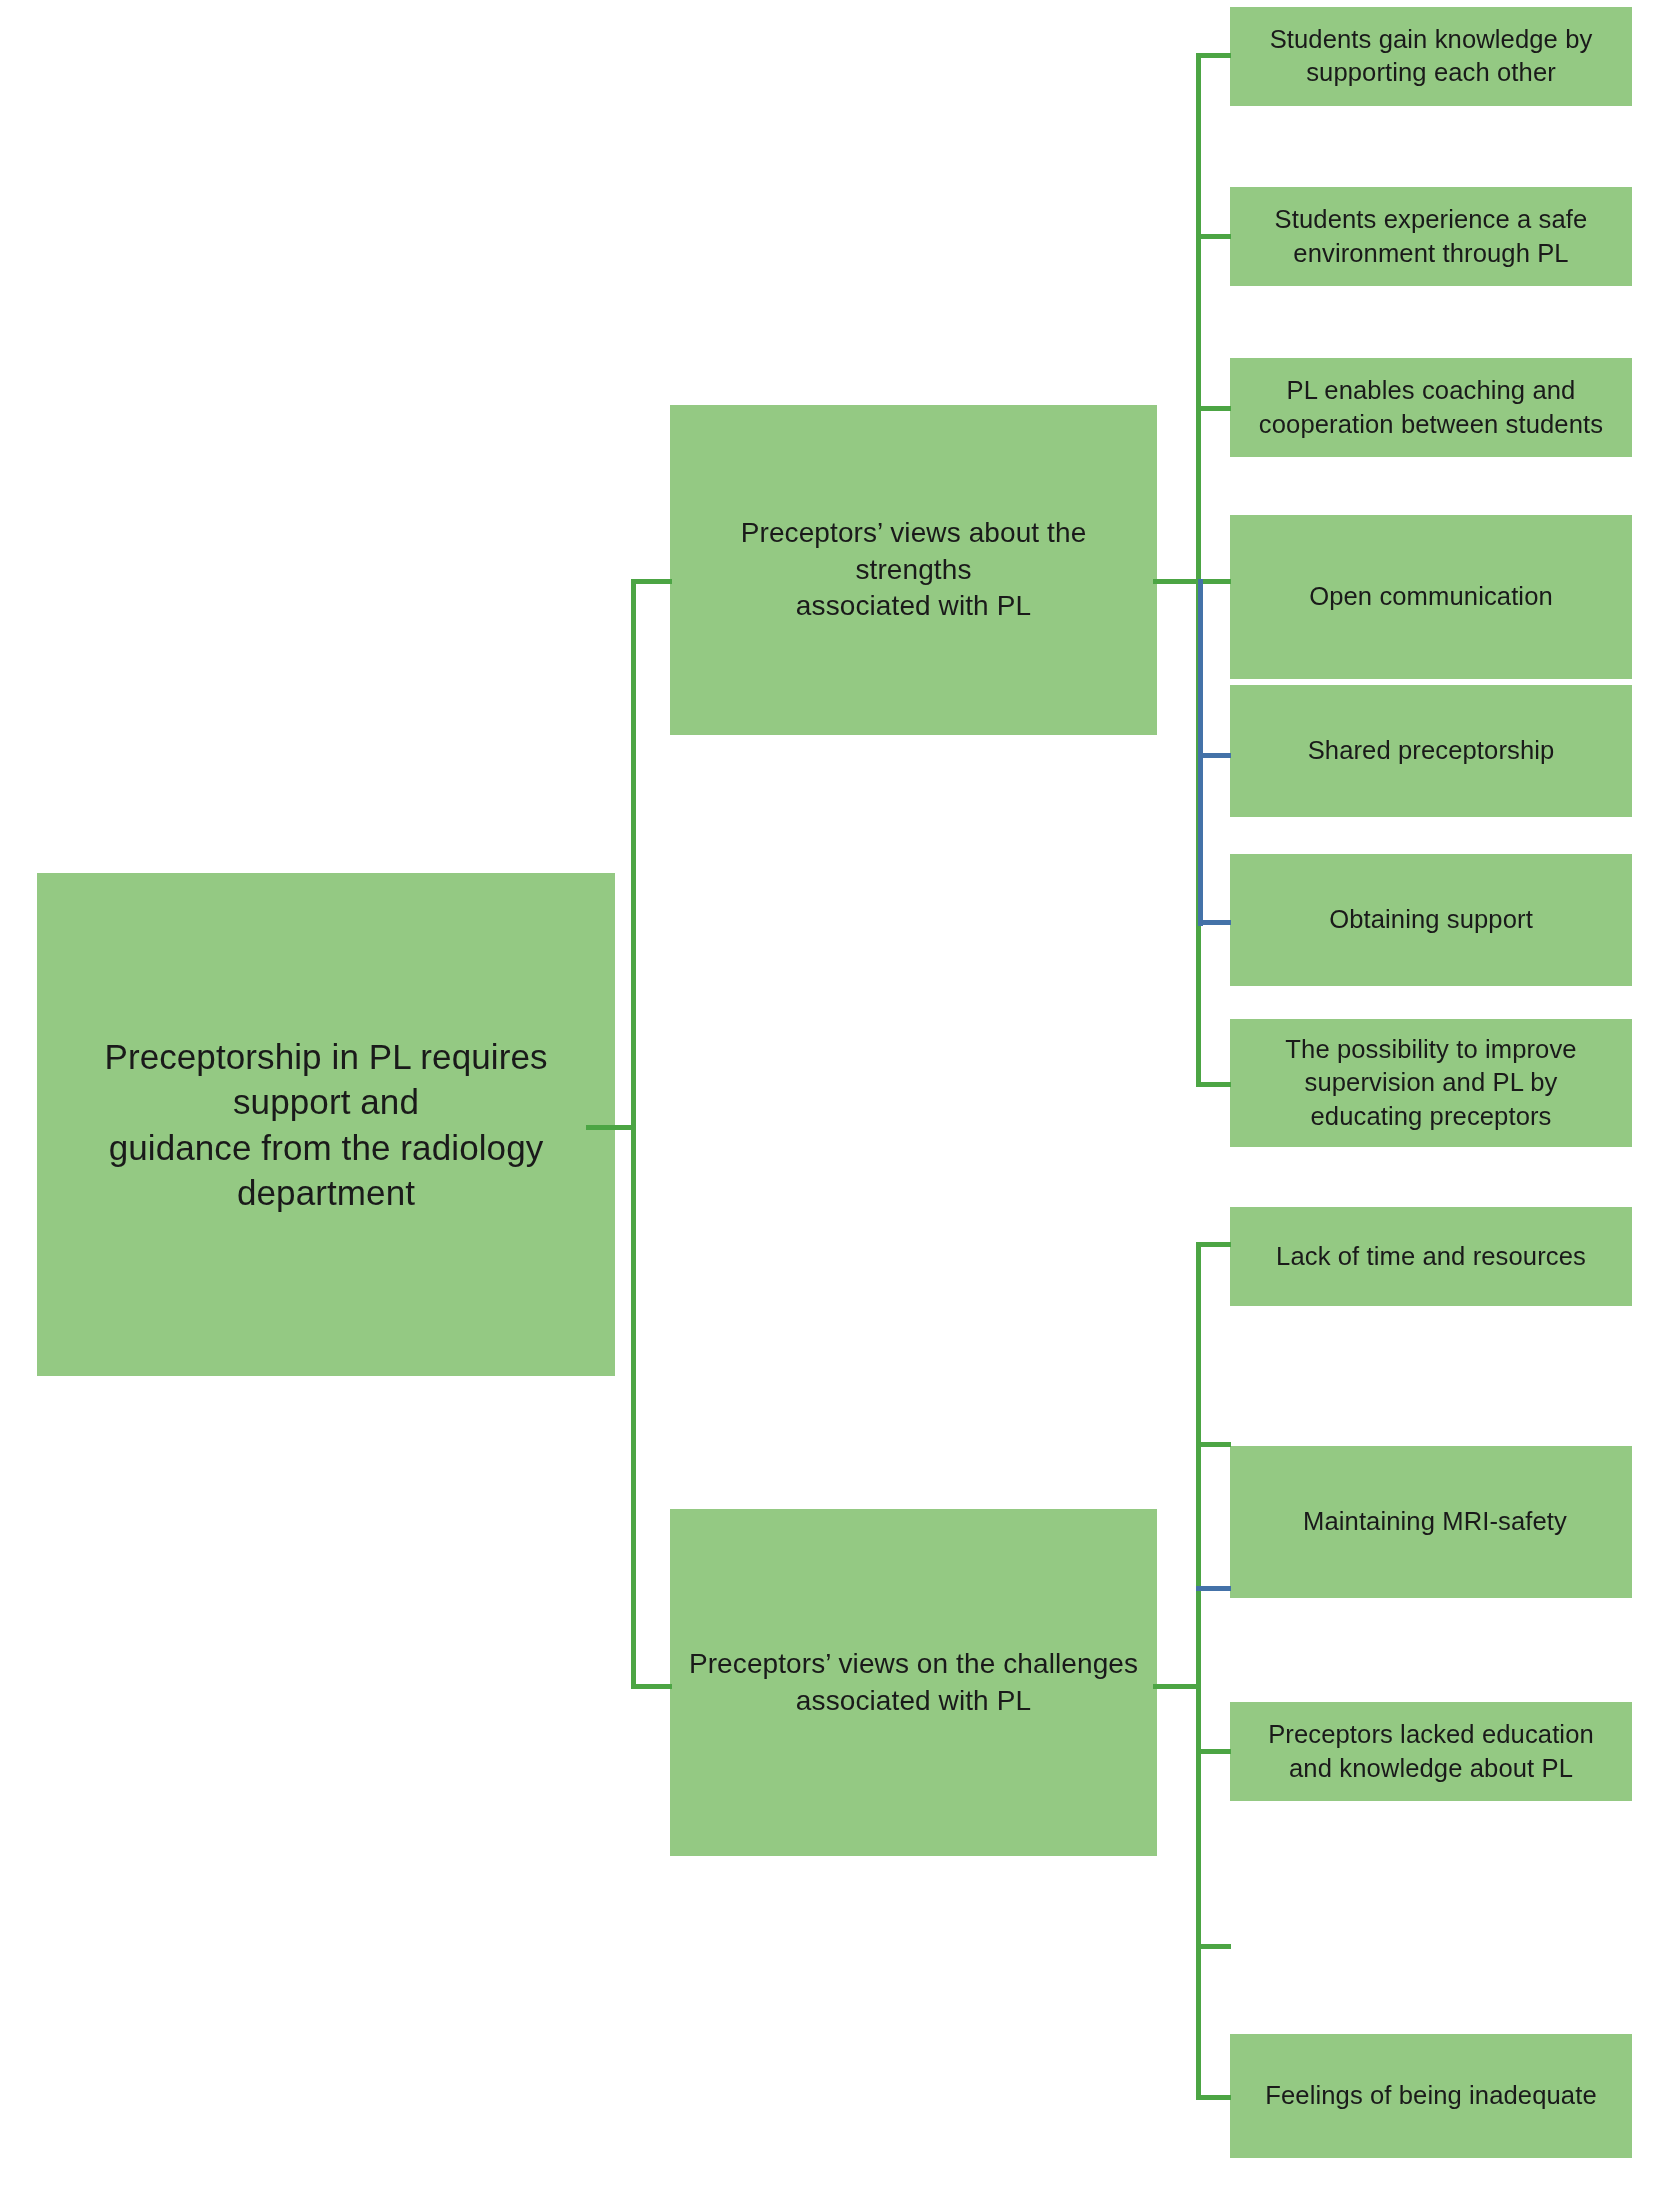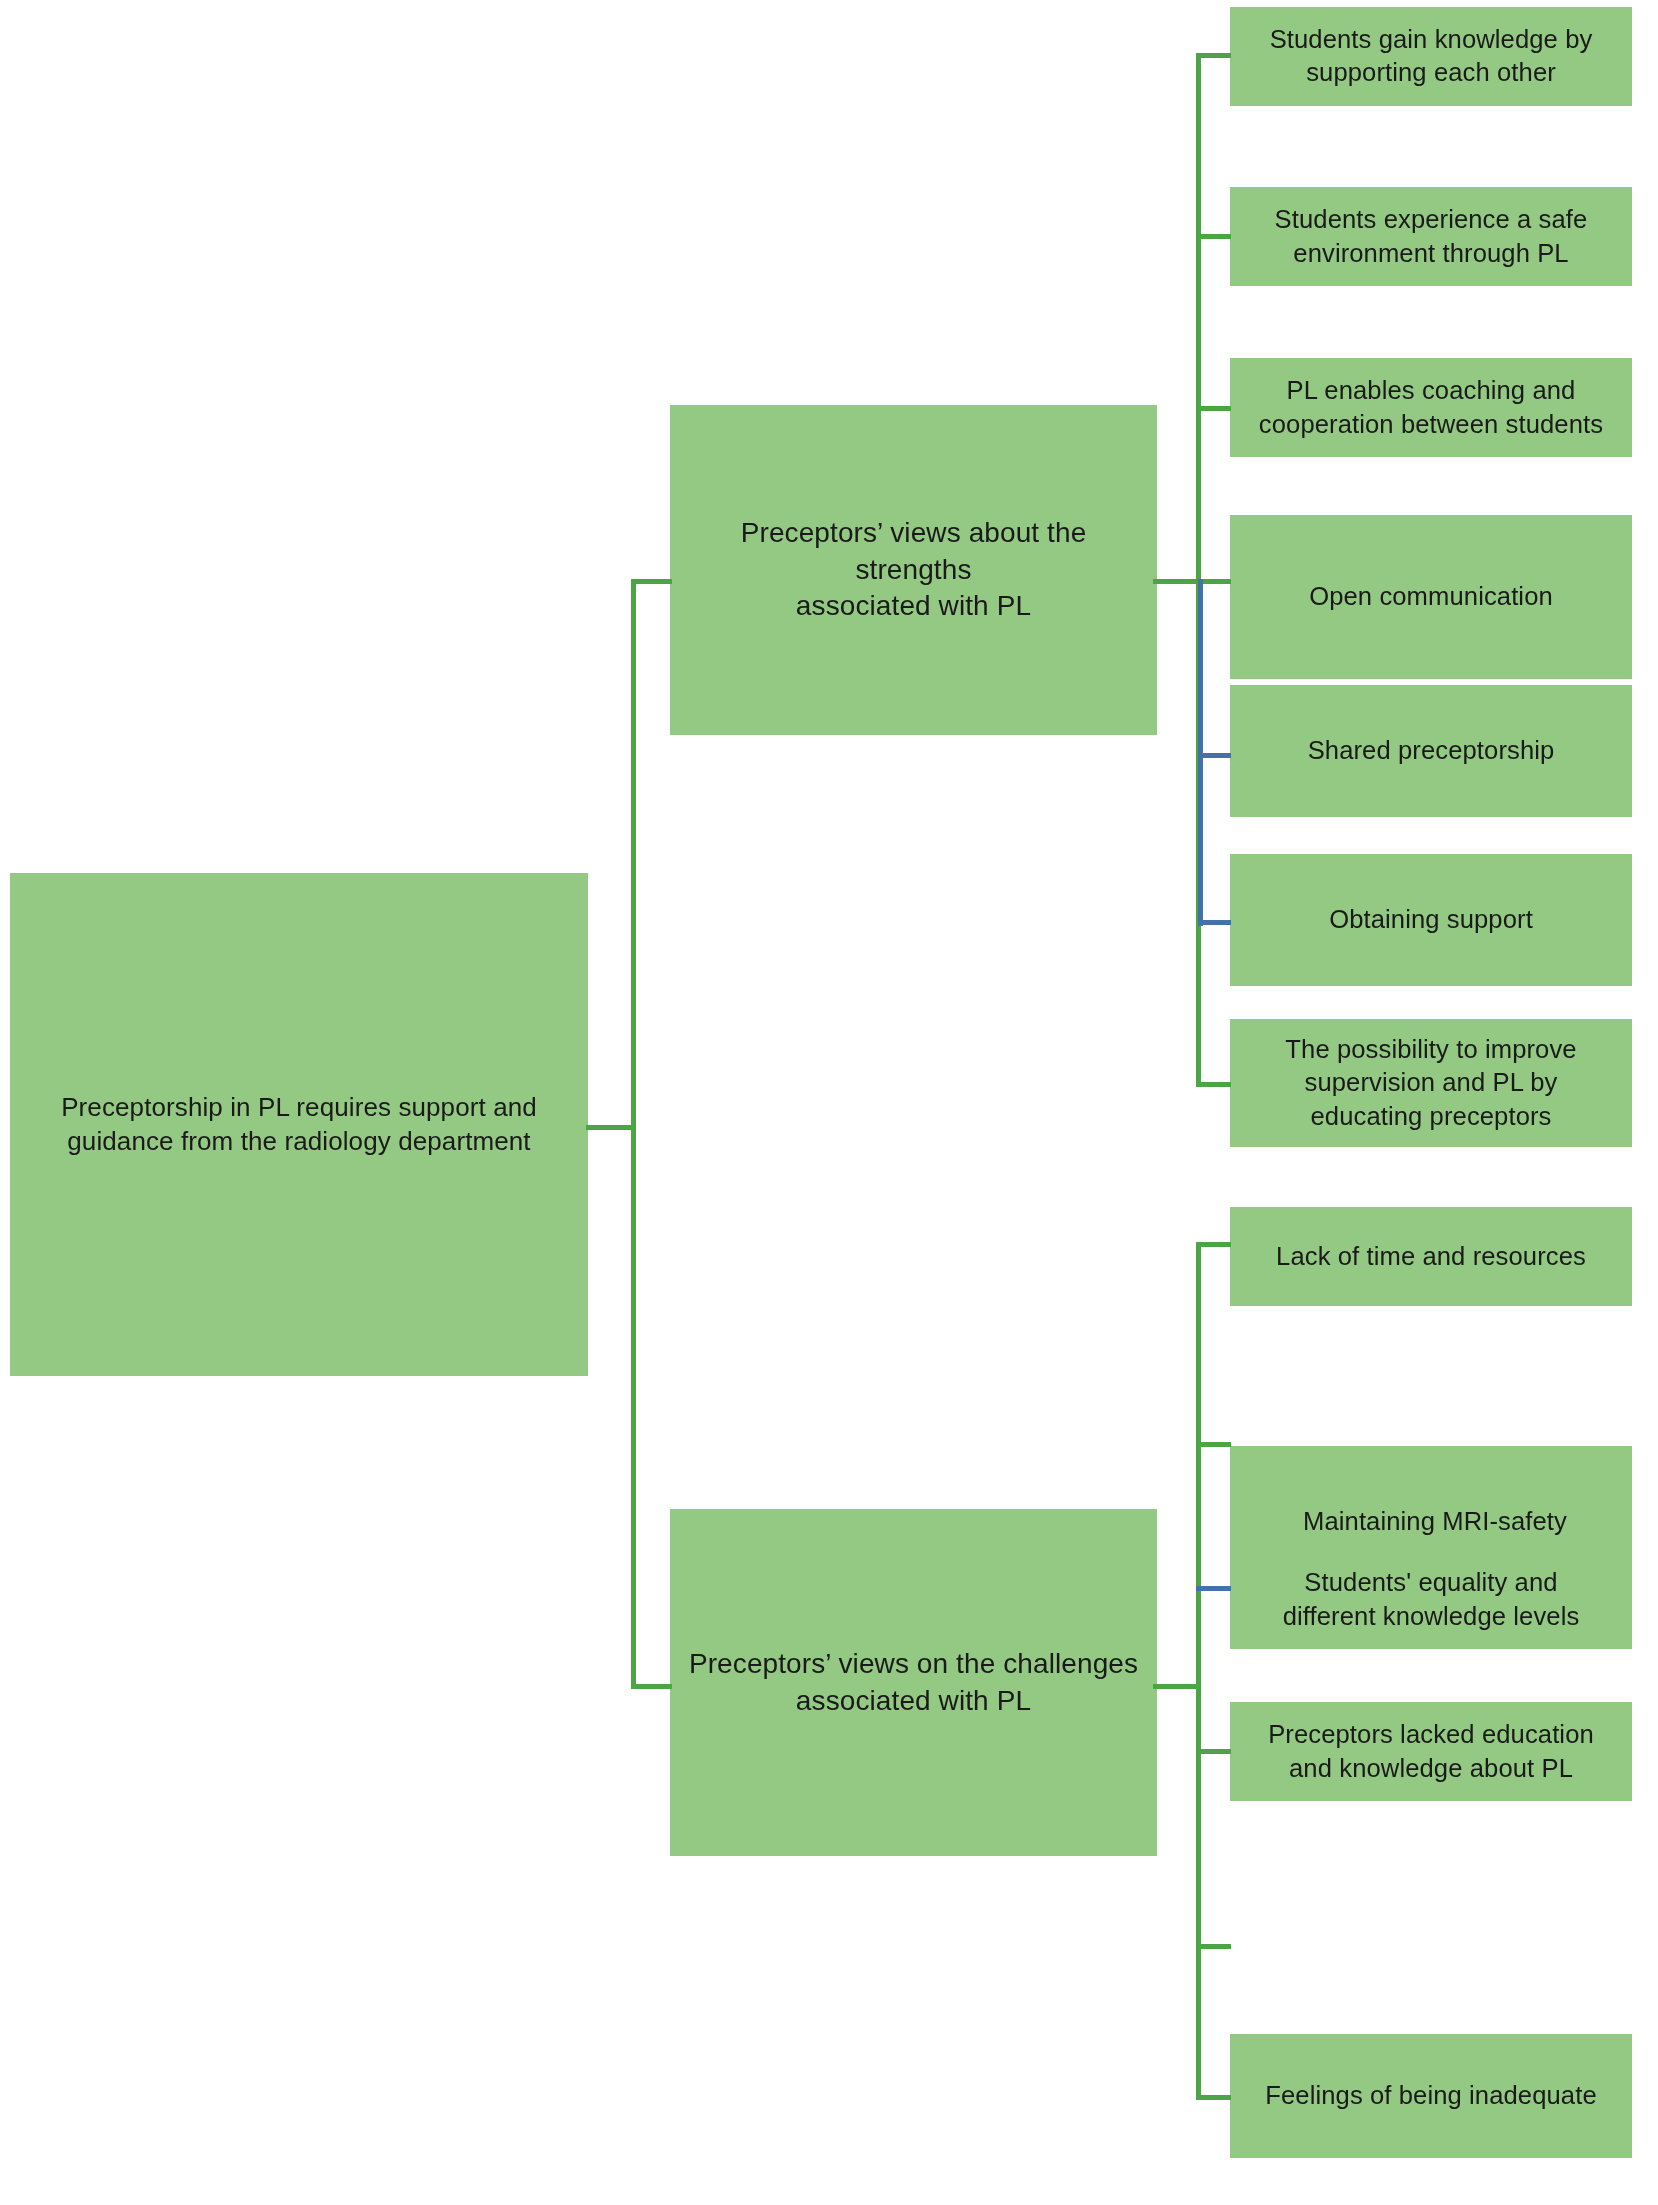--- a/index.html
+++ b/index.html
@@ -30,21 +30,21 @@
     font-weight: 400;
     letter-spacing: 0.1px;
   }
   .node .label {
     display: block;
     width: 100%;
     padding: 0 11.6px;
     box-sizing: border-box;
     white-space: pre-line;
   }
-  .node.root     { font-size: 26px; }
+  .node.root     { font-size: 35px; margin-left: 27px; }
   .node.branch   { font-size: 28px; }
   .node.leaf     { font-size: 25.6px; }
 
   .edge {
     position: absolute;
     background: #4CA544;
     z-index: 1;
   }
   .edge.blue { background: #4472A8; z-index: 2; }
 </style>
@@ -127,24 +127,20 @@
   <div class="node leaf" style="left:1230px; top:854px; width:402px; height:132px;">
     <span class="label">Obtaining support</span>
   </div>
 
   <div class="node leaf" style="left:1230px; top:1207px; width:402px; height:99px;">
     <span class="label">Lack of time and resources</span>
   </div>
   <div class="node leaf" style="left:1230px; top:1446px; width:402px; height:152px;padding-left:8px;">
     <span class="label">Maintaining MRI-safety</span>
   </div>
-  <div class="node leaf" style="left:1230px; top:1550px; width:402px; height:99px;">
-    <span class="label">Students' equality and
-different knowledge levels</span>
-  </div>
   <div class="node leaf" style="left:1230px; top:1702px; width:402px; height:99px;">
     <span class="label">Preceptors lacked education
 and knowledge about PL</span>
   </div>
   <div class="node leaf" style="left:1230px; top:2034px; width:402px; height:124px;">
     <span class="label">Feelings of being inadequate</span>
   </div>
 
 </div>
 

